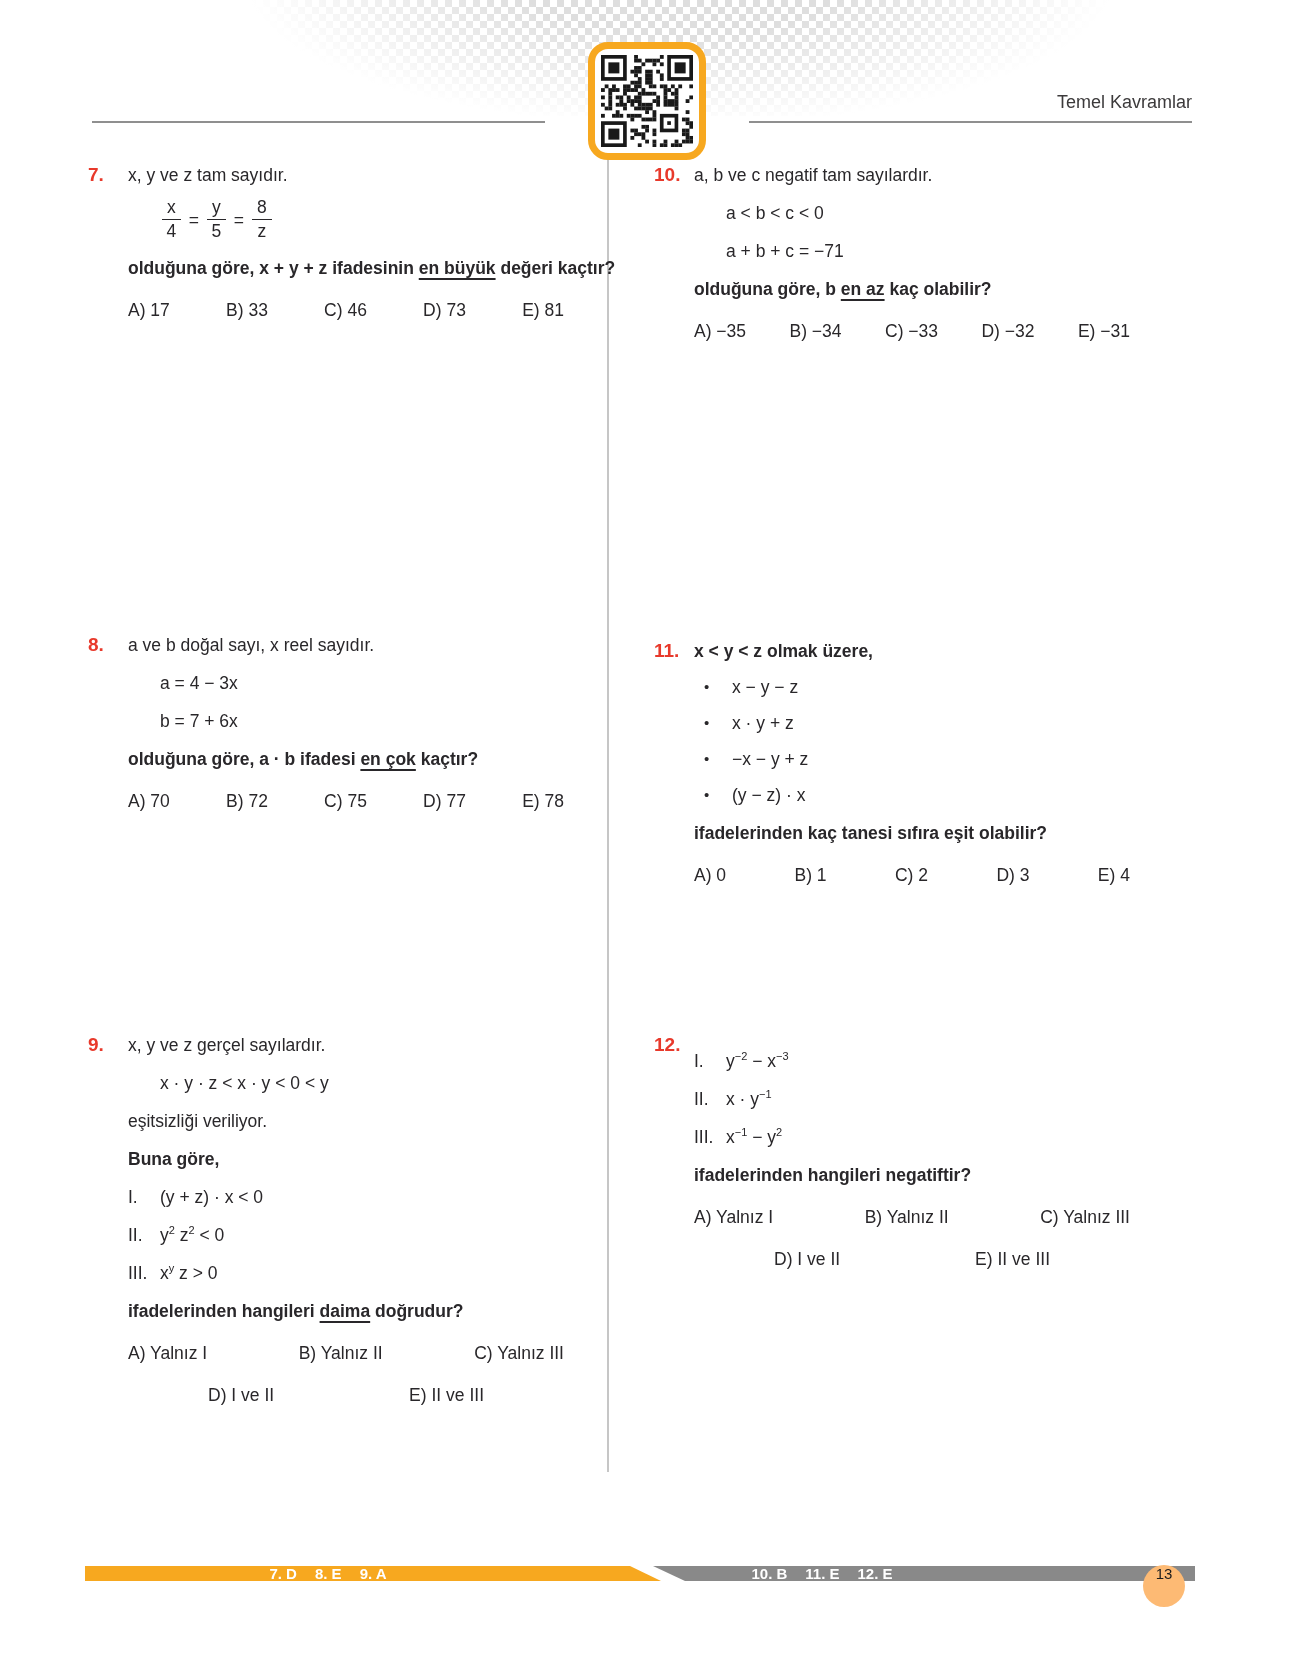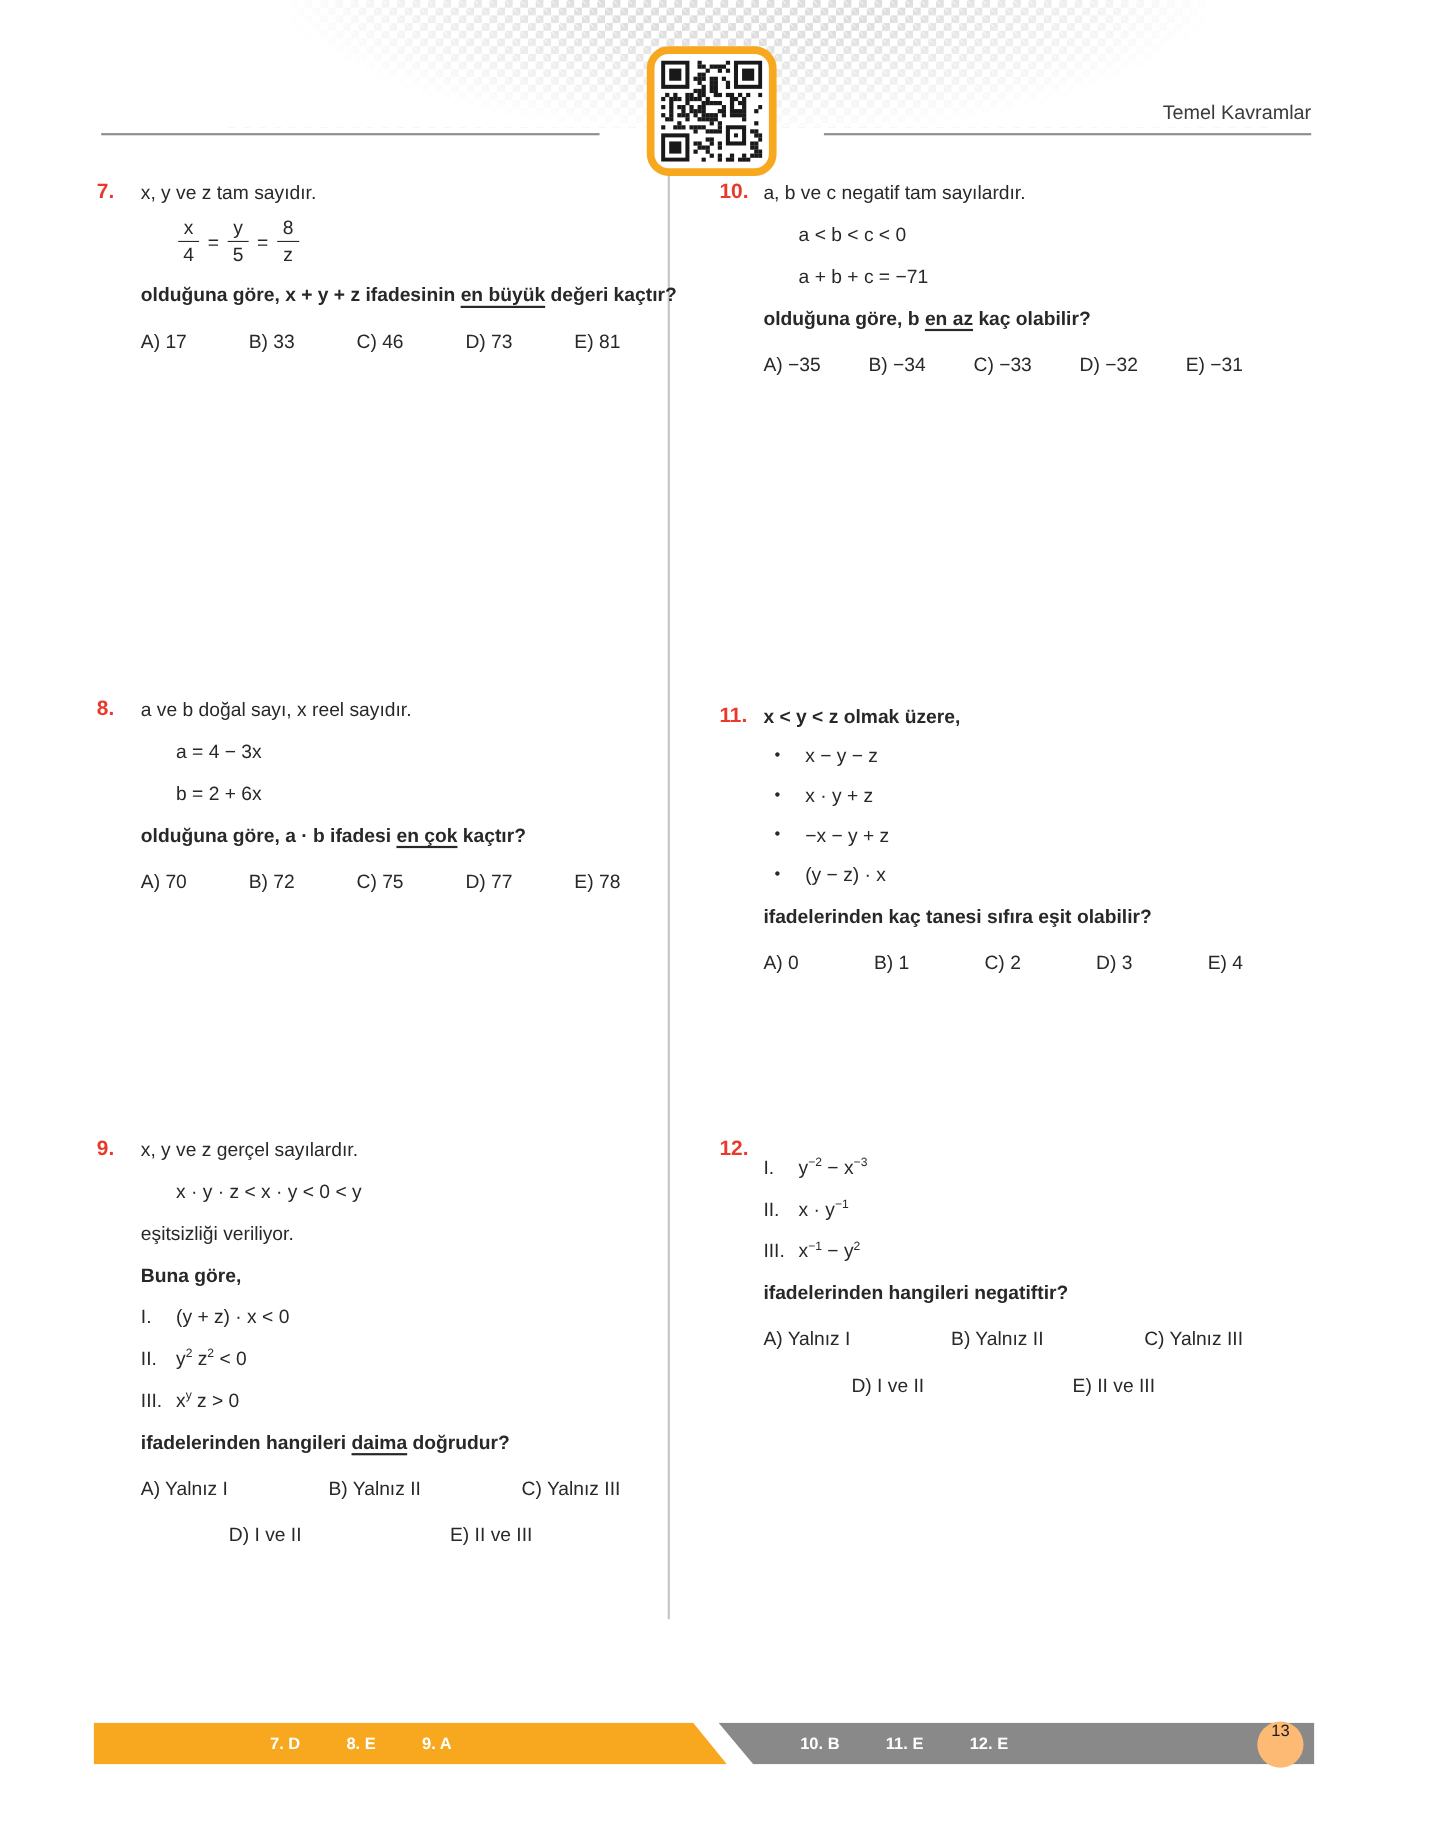--- a/index.html
+++ b/index.html
@@ -53,22 +53,22 @@
   .bitem{display:flex;margin-top:14px;margin-left:10px;white-space:nowrap;}
   .bdot{width:28px;flex-shrink:0;font-size:15px;}
 
   
   .fracrow{display:flex;align-items:center;margin:12px 0 0 34px;gap:8px;}
   .frac{display:inline-flex;flex-direction:column;align-items:center;}
   .fn{padding:0 5px 2px;border-bottom:1.7px solid var(--ink);line-height:19px;}
   .fd{padding-top:2px;line-height:19px;}
 
   
-  .bar{position:absolute;top:1566px;height:38px;display:flex;align-items:center;
-    justify-content:center;color:#fff;font-weight:bold;font-size:15px;gap:42px;white-space:nowrap;}
+  .bar{position:absolute;top:1566px;height:15px;display:flex;align-items:center;
+    justify-content:center;color:#fff;font-weight:bold;font-size:15px;gap:18px;white-space:nowrap;}
   .bar-orange{left:85px;width:576px;background:var(--brand);
     clip-path:polygon(0 0,545px 0,576px 100%,0 100%);padding-right:90px;}
   .bar-gray{left:653px;width:542px;background:var(--fgray);
     clip-path:polygon(0 0,100% 0,100% 100%,32px 100%);padding-right:204px;}
   .page-circle{position:absolute;left:1143px;top:1565px;width:42px;height:42px;border-radius:50%;
     background:#fdba74;display:flex;justify-content:center;
     font-size:15px;color:#1c1c1c;z-index:3;}
 </style>
 </head>
 <body>
@@ -309,21 +309,21 @@
         <span>E) 81</span>
       </div>
     </div>
   </div>
 
   <div class="q" style="left:88px;top:634px;">
     <div class="qnum">8.</div>
     <div class="qbody">
       <div class="intro">a ve b doğal sayı, x reel sayıdır.</div>
       <div class="eqline">a = 4 − 3x</div>
-      <div class="eqline">b = 2 + 6x</div>
+      <div class="eqline">b = 7 + 6x</div>
       <div class="stem"><span>olduğuna göre, a · b ifadesi </span><span class="u">en çok</span><span> kaçtır?</span></div>
       <div class="opts">
         <span>A) 70</span>
         <span>B) 72</span>
         <span>C) 75</span>
         <span>D) 77</span>
         <span>E) 78</span>
       </div>
     </div>
   </div>

